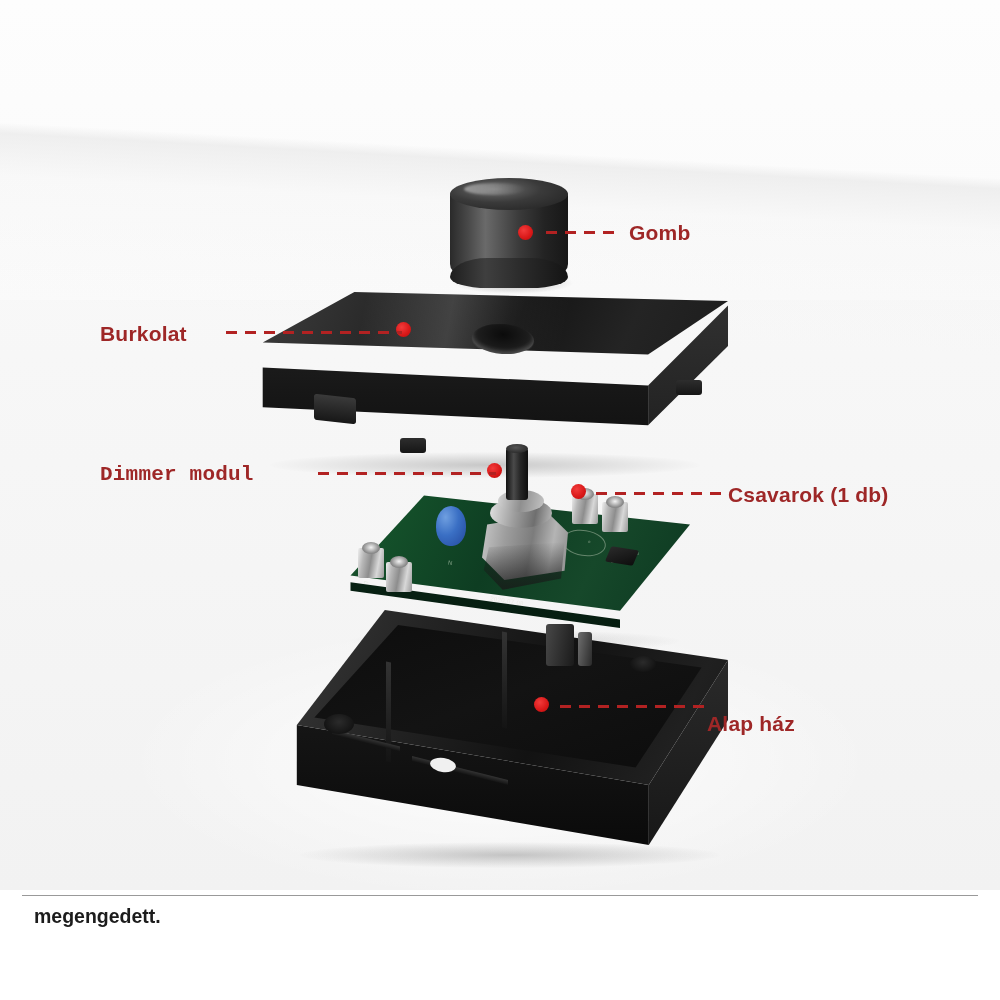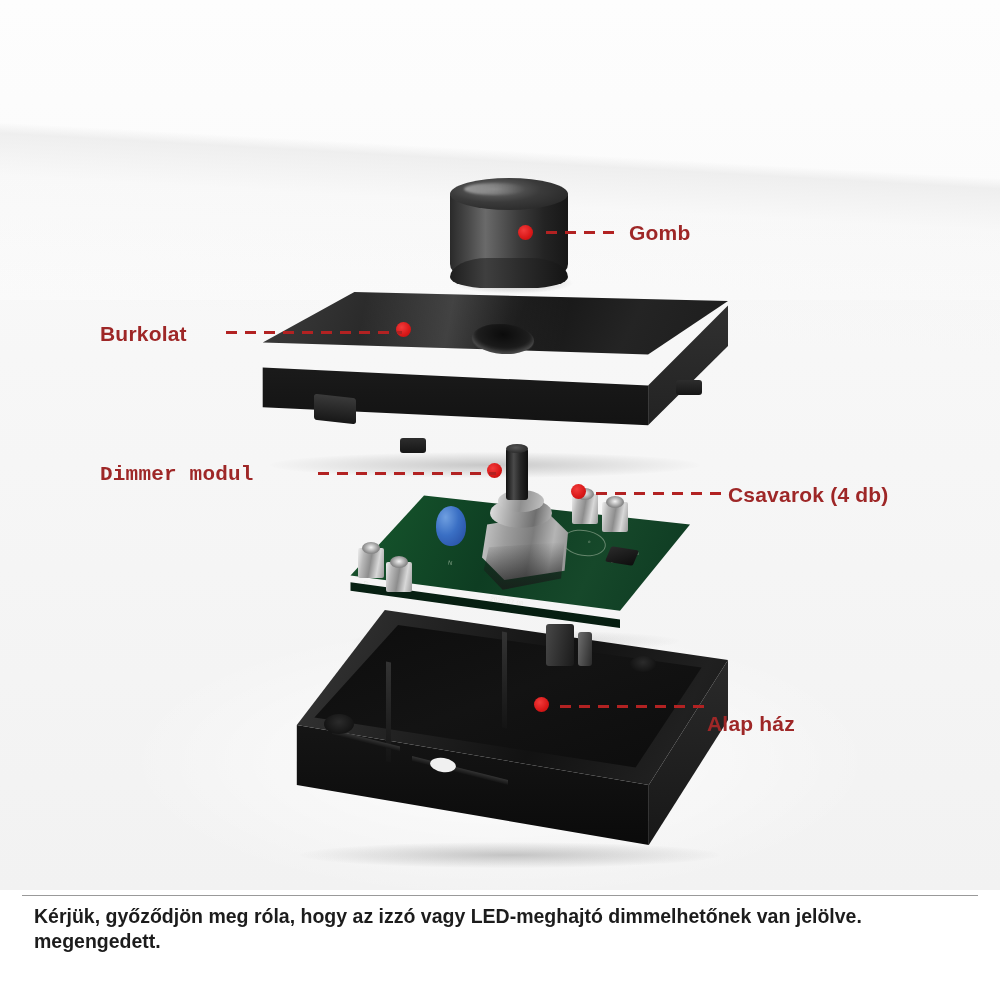--- a/index.html
+++ b/index.html
@@ -363,31 +363,30 @@
 
     <div class="callout">
       <div class="dot" style="left:487px;top:463px;"></div>
       <div class="dash" style="left:318px;top:472px;width:178px;"></div>
       <div class="lbl" style="left:100px;top:463px;font-family:Liberation Mono, monospace;">Dimmer modul</div>
     </div>
 
     <div class="callout">
       <div class="dot" style="left:571px;top:484px;"></div>
       <div class="dash" style="left:596px;top:492px;width:132px;"></div>
-      <div class="lbl" style="left:728px;top:483px;">Csavarok (4 db)</div>
+      <div class="lbl" style="left:728px;top:483px;">Csavarok (1 db)</div>
     </div>
 
     <div class="callout">
       <div class="dot" style="left:534px;top:697px;"></div>
       <div class="dash" style="left:560px;top:705px;width:146px;"></div>
       <div class="lbl" style="left:707px;top:712px;">Alap ház</div>
     </div>
   </div>
 
   <div class="notes-wrap">
     <div class="divider"></div>
     <div class="notes">
-      <div>Kérjük, győződjön meg róla, hogy az izzó vagy LED-meghajtó dimmelhetőnek van jelölve.</div>
       <div>megengedett.</div>
     </div>
   </div>
 
 </div>
 
 </body></html>

